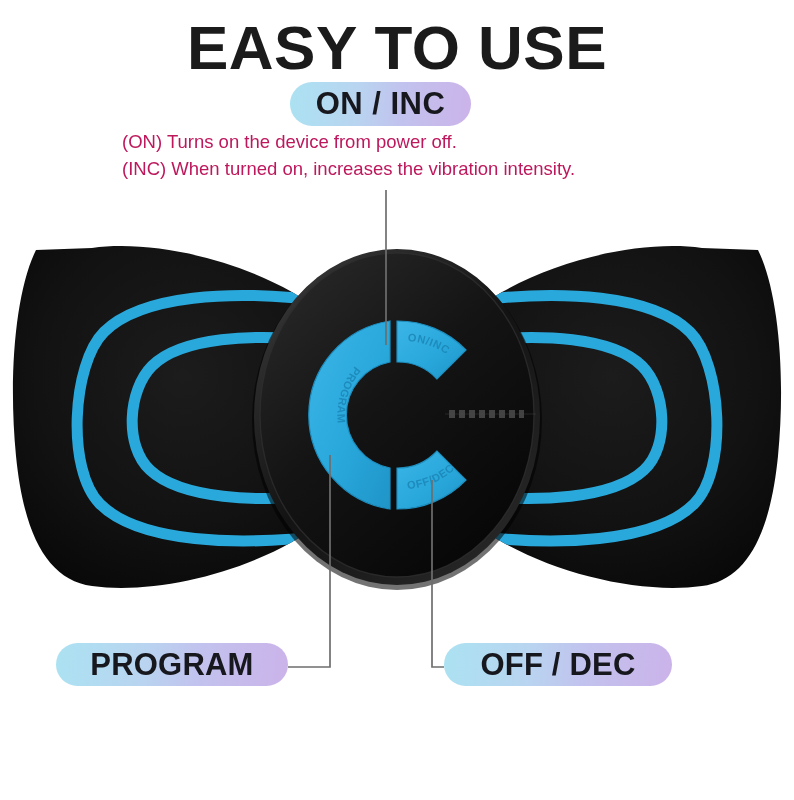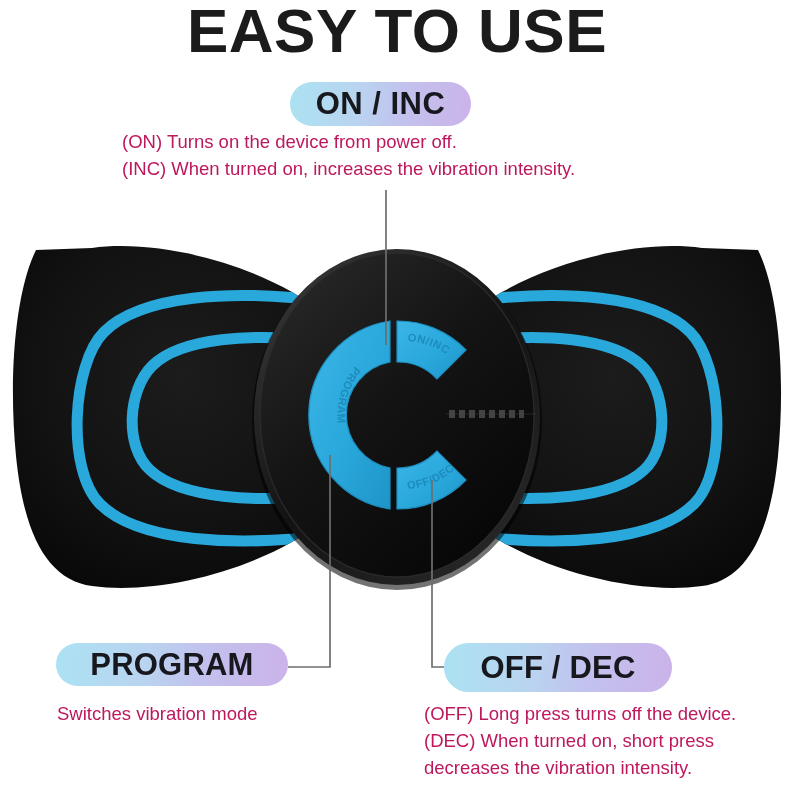--- a/index.html
+++ b/index.html
@@ -18,21 +18,21 @@
     height: 800px;
     background: #ffffff;
     overflow: hidden;
     margin: 0 auto;
   }
 
   
   #title {
     position: absolute;
     left: 0;
-    top: 0;
+    top: 17px;
     width: 794px;
     text-align: center;
     font-family: "Liberation Sans", sans-serif;
     font-weight: 700;
     font-size: 62px;
     letter-spacing: 0.5px;
     color: #1b1b1b;
     line-height: 1;
     white-space: nowrap;
   }
@@ -67,21 +67,21 @@
     width: 232px;
     height: 43px;
     font-size: 31px;
     letter-spacing: 0.2px;
   }
 
   #badge-off-dec {
     left: 444px;
     top: 643px;
     width: 228px;
-    height: 49px;
+    height: 43px;
     font-size: 31px;
     letter-spacing: 0.2px;
   }
 
   
   .desc {
     position: absolute;
     color: #be185d;
     font-family: "Liberation Sans", sans-serif;
     font-size: 18.5px;
@@ -284,21 +284,18 @@
     <line x1="386" y1="190" x2="386" y2="345" stroke="#6e6e6e" stroke-width="1.7"></line>
 
     <polyline points="288,667 330,667 330,455" fill="none" stroke="#6e6e6e" stroke-width="1.7"></polyline>
 
     <polyline points="444,667 432,667 432,480" fill="none" stroke="#6e6e6e" stroke-width="1.7"></polyline>
   </svg>
 
   <div class="badge" id="badge-program">
     <span>PROGRAM</span>
   </div>
-  <div class="desc" id="desc-program">Switches vibration mode</div>
 
   <div class="badge" id="badge-off-dec">
     <span>OFF / DEC</span>
   </div>
-  <div class="desc" id="desc-off-dec">(OFF) Long press turns off the device.
-(DEC) When turned on, short press decreases the vibration intensity.</div>
 
 </div>
 
 </body></html>

